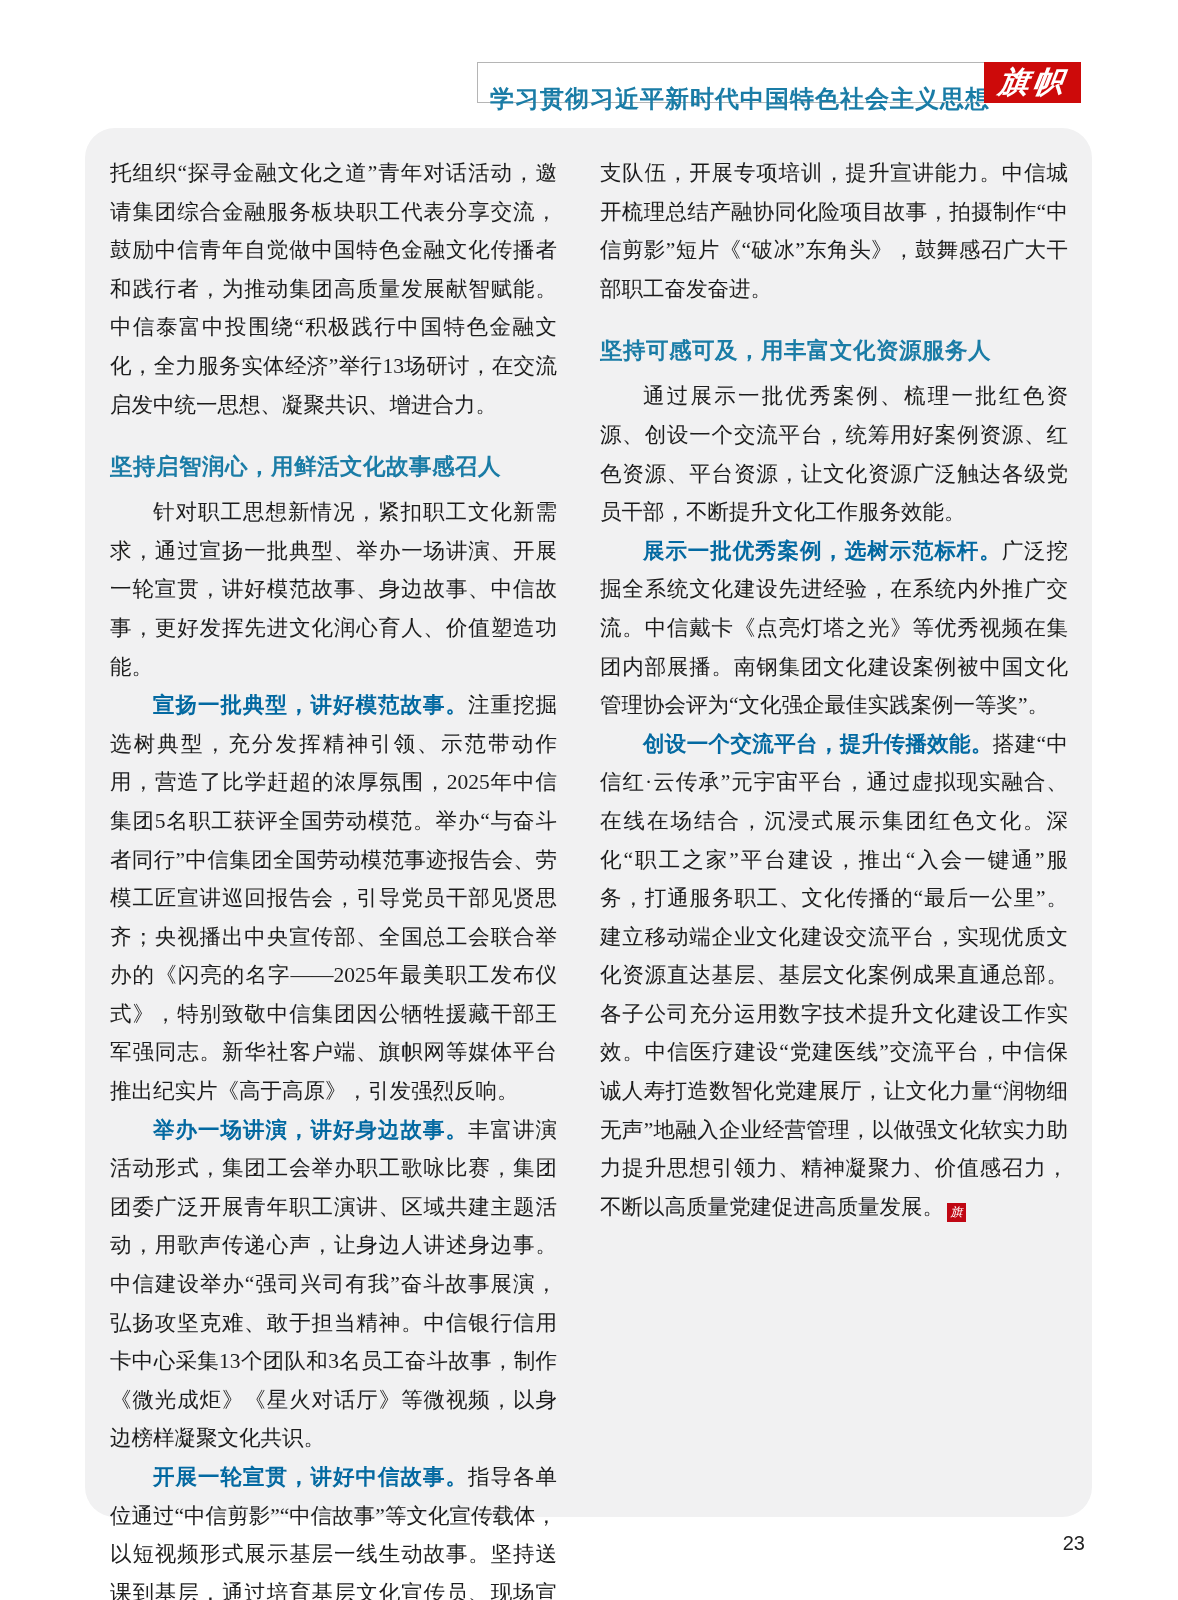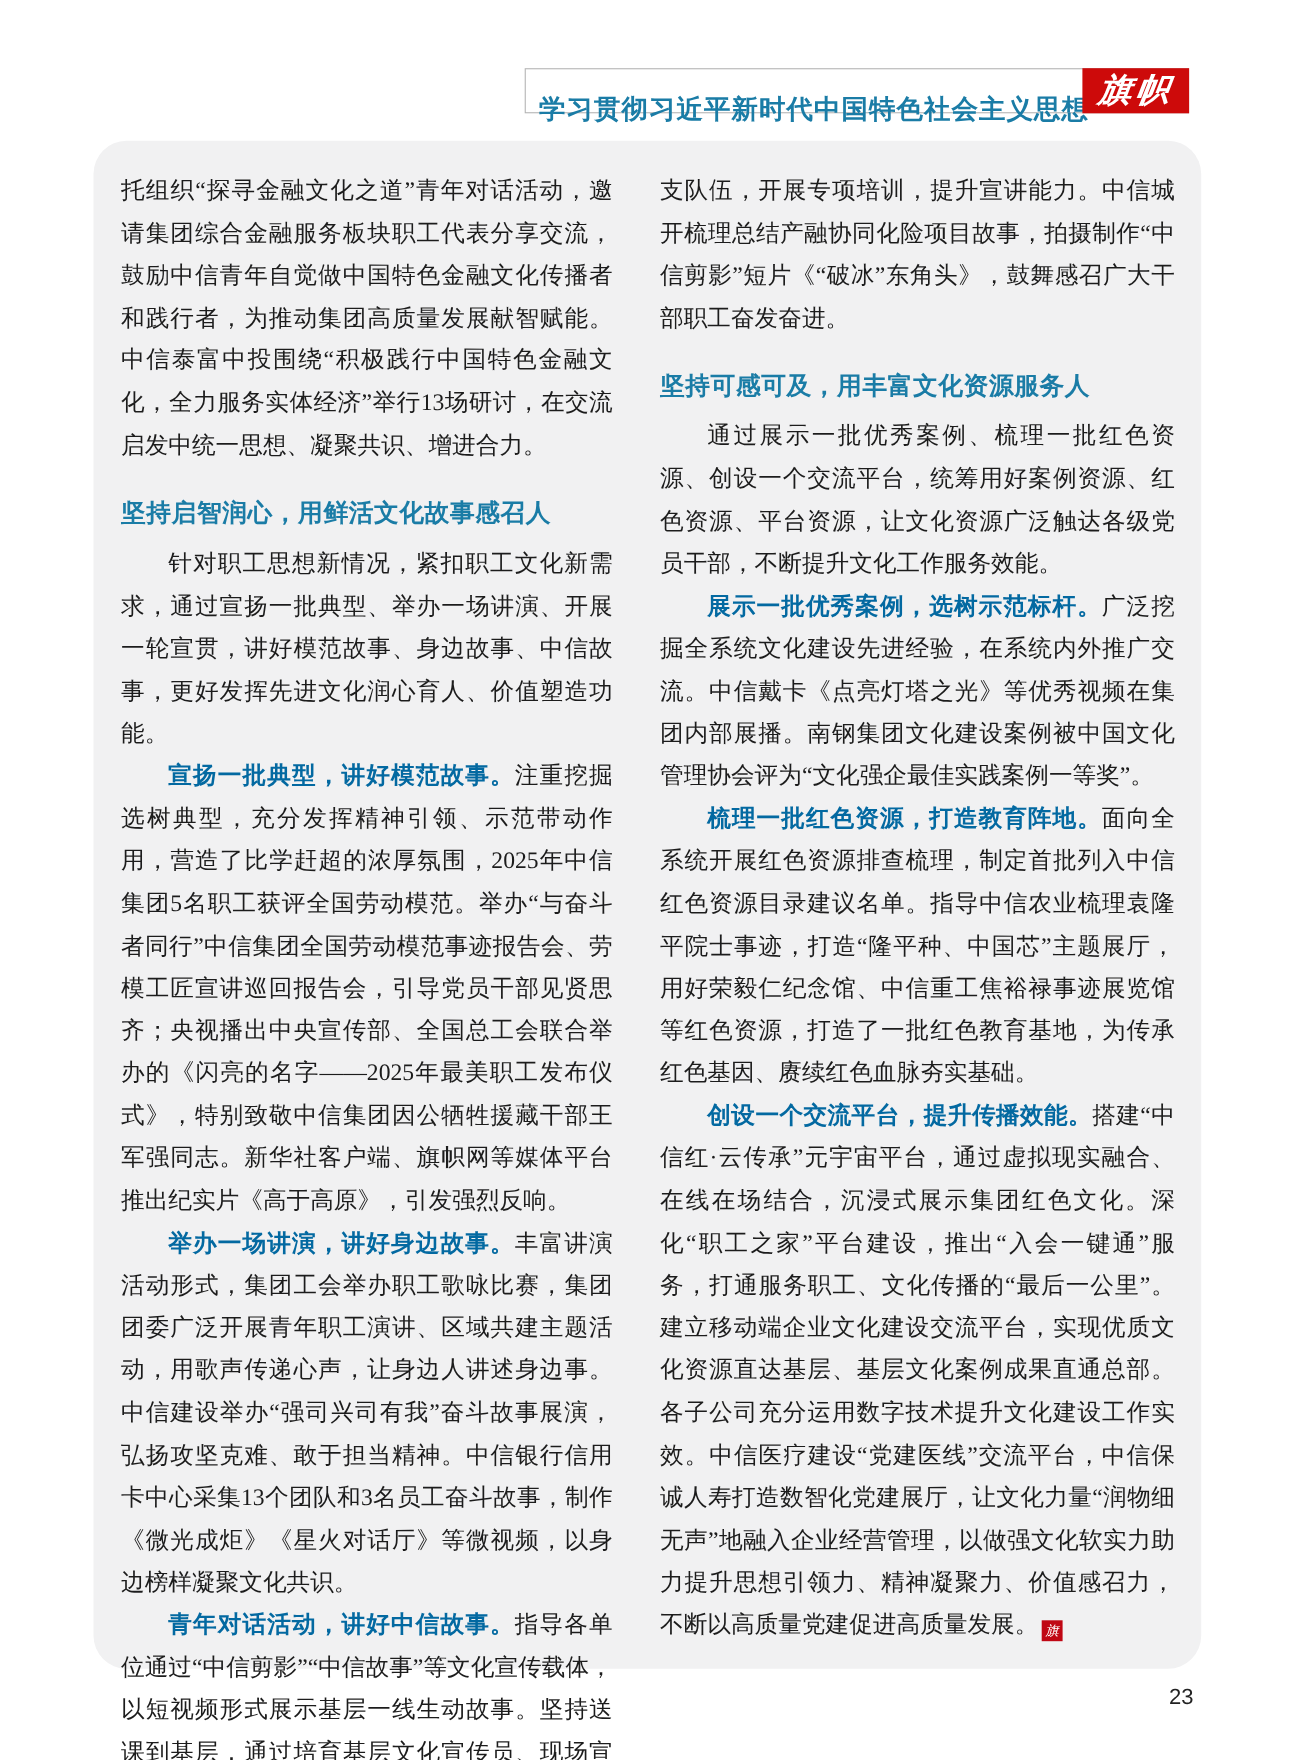--- a/index.html
+++ b/index.html
@@ -74,29 +74,28 @@
   </div>
 
   <div class="content">
 
     <div class="col col-left">
       <p class="p"><span>托组织“探寻金融文化之道”青年对话活动，邀请集团综合金融服务板块职工代表分享交流，鼓励中信青年自觉做中国特色金融文化传播者和践行者，为推动集团高质量发展献智赋能。中信泰富中投围绕“积极践行中国特色金融文化，全力服务实体经济”举行13场研讨，在交流启发中统一思想、凝聚共识、增进合力。</span></p>
       <h3 class="sec">坚持启智润心，用鲜活文化故事感召人</h3>
       <p class="p ind"><span>针对职工思想新情况，紧扣职工文化新需求，通过宣扬一批典型、举办一场讲演、开展一轮宣贯，讲好模范故事、身边故事、中信故事，更好发挥先进文化润心育人、价值塑造功能。</span></p>
       <p class="p ind"><b class="lead">宣扬一批典型，讲好模范故事。</b><span>注重挖掘选树典型，充分发挥精神引领、示范带动作用，营造了比学赶超的浓厚氛围，2025年中信集团5名职工获评全国劳动模范。举办“与奋斗者同行”中信集团全国劳动模范事迹报告会、劳模工匠宣讲巡回报告会，引导党员干部见贤思齐；央视播出中央宣传部、全国总工会联合举办的《闪亮的名字——2025年最美职工发布仪式》，特别致敬中信集团因公牺牲援藏干部王军强同志。新华社客户端、旗帜网等媒体平台推出纪实片《高于高原》，引发强烈反响。</span></p>
       <p class="p ind"><b class="lead">举办一场讲演，讲好身边故事。</b><span>丰富讲演活动形式，集团工会举办职工歌咏比赛，集团团委广泛开展青年职工演讲、区域共建主题活动，用歌声传递心声，让身边人讲述身边事。中信建设举办“强司兴司有我”奋斗故事展演，弘扬攻坚克难、敢于担当精神。中信银行信用卡中心采集13个团队和3名员工奋斗故事，制作《微光成炬》《星火对话厅》等微视频，以身边榜样凝聚文化共识。</span></p>
-      <p class="p ind"><b class="lead">青年对话活动，讲好中信故事。</b><span>指导各单位通过“中信剪影”“中信故事”等文化宣传载体，以短视频形式展示基层一线生动故事。坚持送课到基层，通过培育基层文化宣传员、现场宣讲、发放学习资料等方式，推进中信故事进网点、进车间。中信泰富特钢组建企业文化管理员、讲师、记者三</span></p>
+      <p class="p ind"><b class="lead">开展一轮宣贯，讲好中信故事。</b><span>指导各单位通过“中信剪影”“中信故事”等文化宣传载体，以短视频形式展示基层一线生动故事。坚持送课到基层，通过培育基层文化宣传员、现场宣讲、发放学习资料等方式，推进中信故事进网点、进车间。中信泰富特钢组建企业文化管理员、讲师、记者三</span></p>
     </div>
 
     <div class="col col-right">
       <p class="p"><span>支队伍，开展专项培训，提升宣讲能力。中信城开梳理总结产融协同化险项目故事，拍摄制作“中信剪影”短片《“破冰”东角头》，鼓舞感召广大干部职工奋发奋进。</span></p>
       <h3 class="sec">坚持可感可及，用丰富文化资源服务人</h3>
       <p class="p ind"><span>通过展示一批优秀案例、梳理一批红色资源、创设一个交流平台，统筹用好案例资源、红色资源、平台资源，让文化资源广泛触达各级党员干部，不断提升文化工作服务效能。</span></p>
       <p class="p ind"><b class="lead">展示一批优秀案例，选树示范标杆。</b><span>广泛挖掘全系统文化建设先进经验，在系统内外推广交流。中信戴卡《点亮灯塔之光》等优秀视频在集团内部展播。南钢集团文化建设案例被中国文化管理协会评为“文化强企最佳实践案例一等奖”。</span></p>
-      <p class="p ind"><b class="lead">梳理一批红色资源，打造教育阵地。</b><span>面向全系统开展红色资源排查梳理，制定首批列入中信红色资源目录建议名单。指导中信农业梳理袁隆平院士事迹，打造“隆平种、中国芯”主题展厅，用好荣毅仁纪念馆、中信重工焦裕禄事迹展览馆等红色资源，打造了一批红色教育基地，为传承红色基因、赓续红色血脉夯实基础。</span></p>
       <p class="p ind"><b class="lead">创设一个交流平台，提升传播效能。</b><span>搭建“中信红·云传承”元宇宙平台，通过虚拟现实融合、在线在场结合，沉浸式展示集团红色文化。深化“职工之家”平台建设，推出“入会一键通”服务，打通服务职工、文化传播的“最后一公里”。建立移动端企业文化建设交流平台，实现优质文化资源直达基层、基层文化案例成果直通总部。各子公司充分运用数字技术提升文化建设工作实效。中信医疗建设“党建医线”交流平台，中信保诚人寿打造数智化党建展厅，让文化力量“润物细无声”地融入企业经营管理，以做强文化软实力助力提升思想引领力、精神凝聚力、价值感召力，不断以高质量党建促进高质量发展。</span><span class="endmark">旗</span></p>
     </div>
 
   </div>
 
   <div class="page-number">23</div>
 
 </div>
 
 </body></html>

